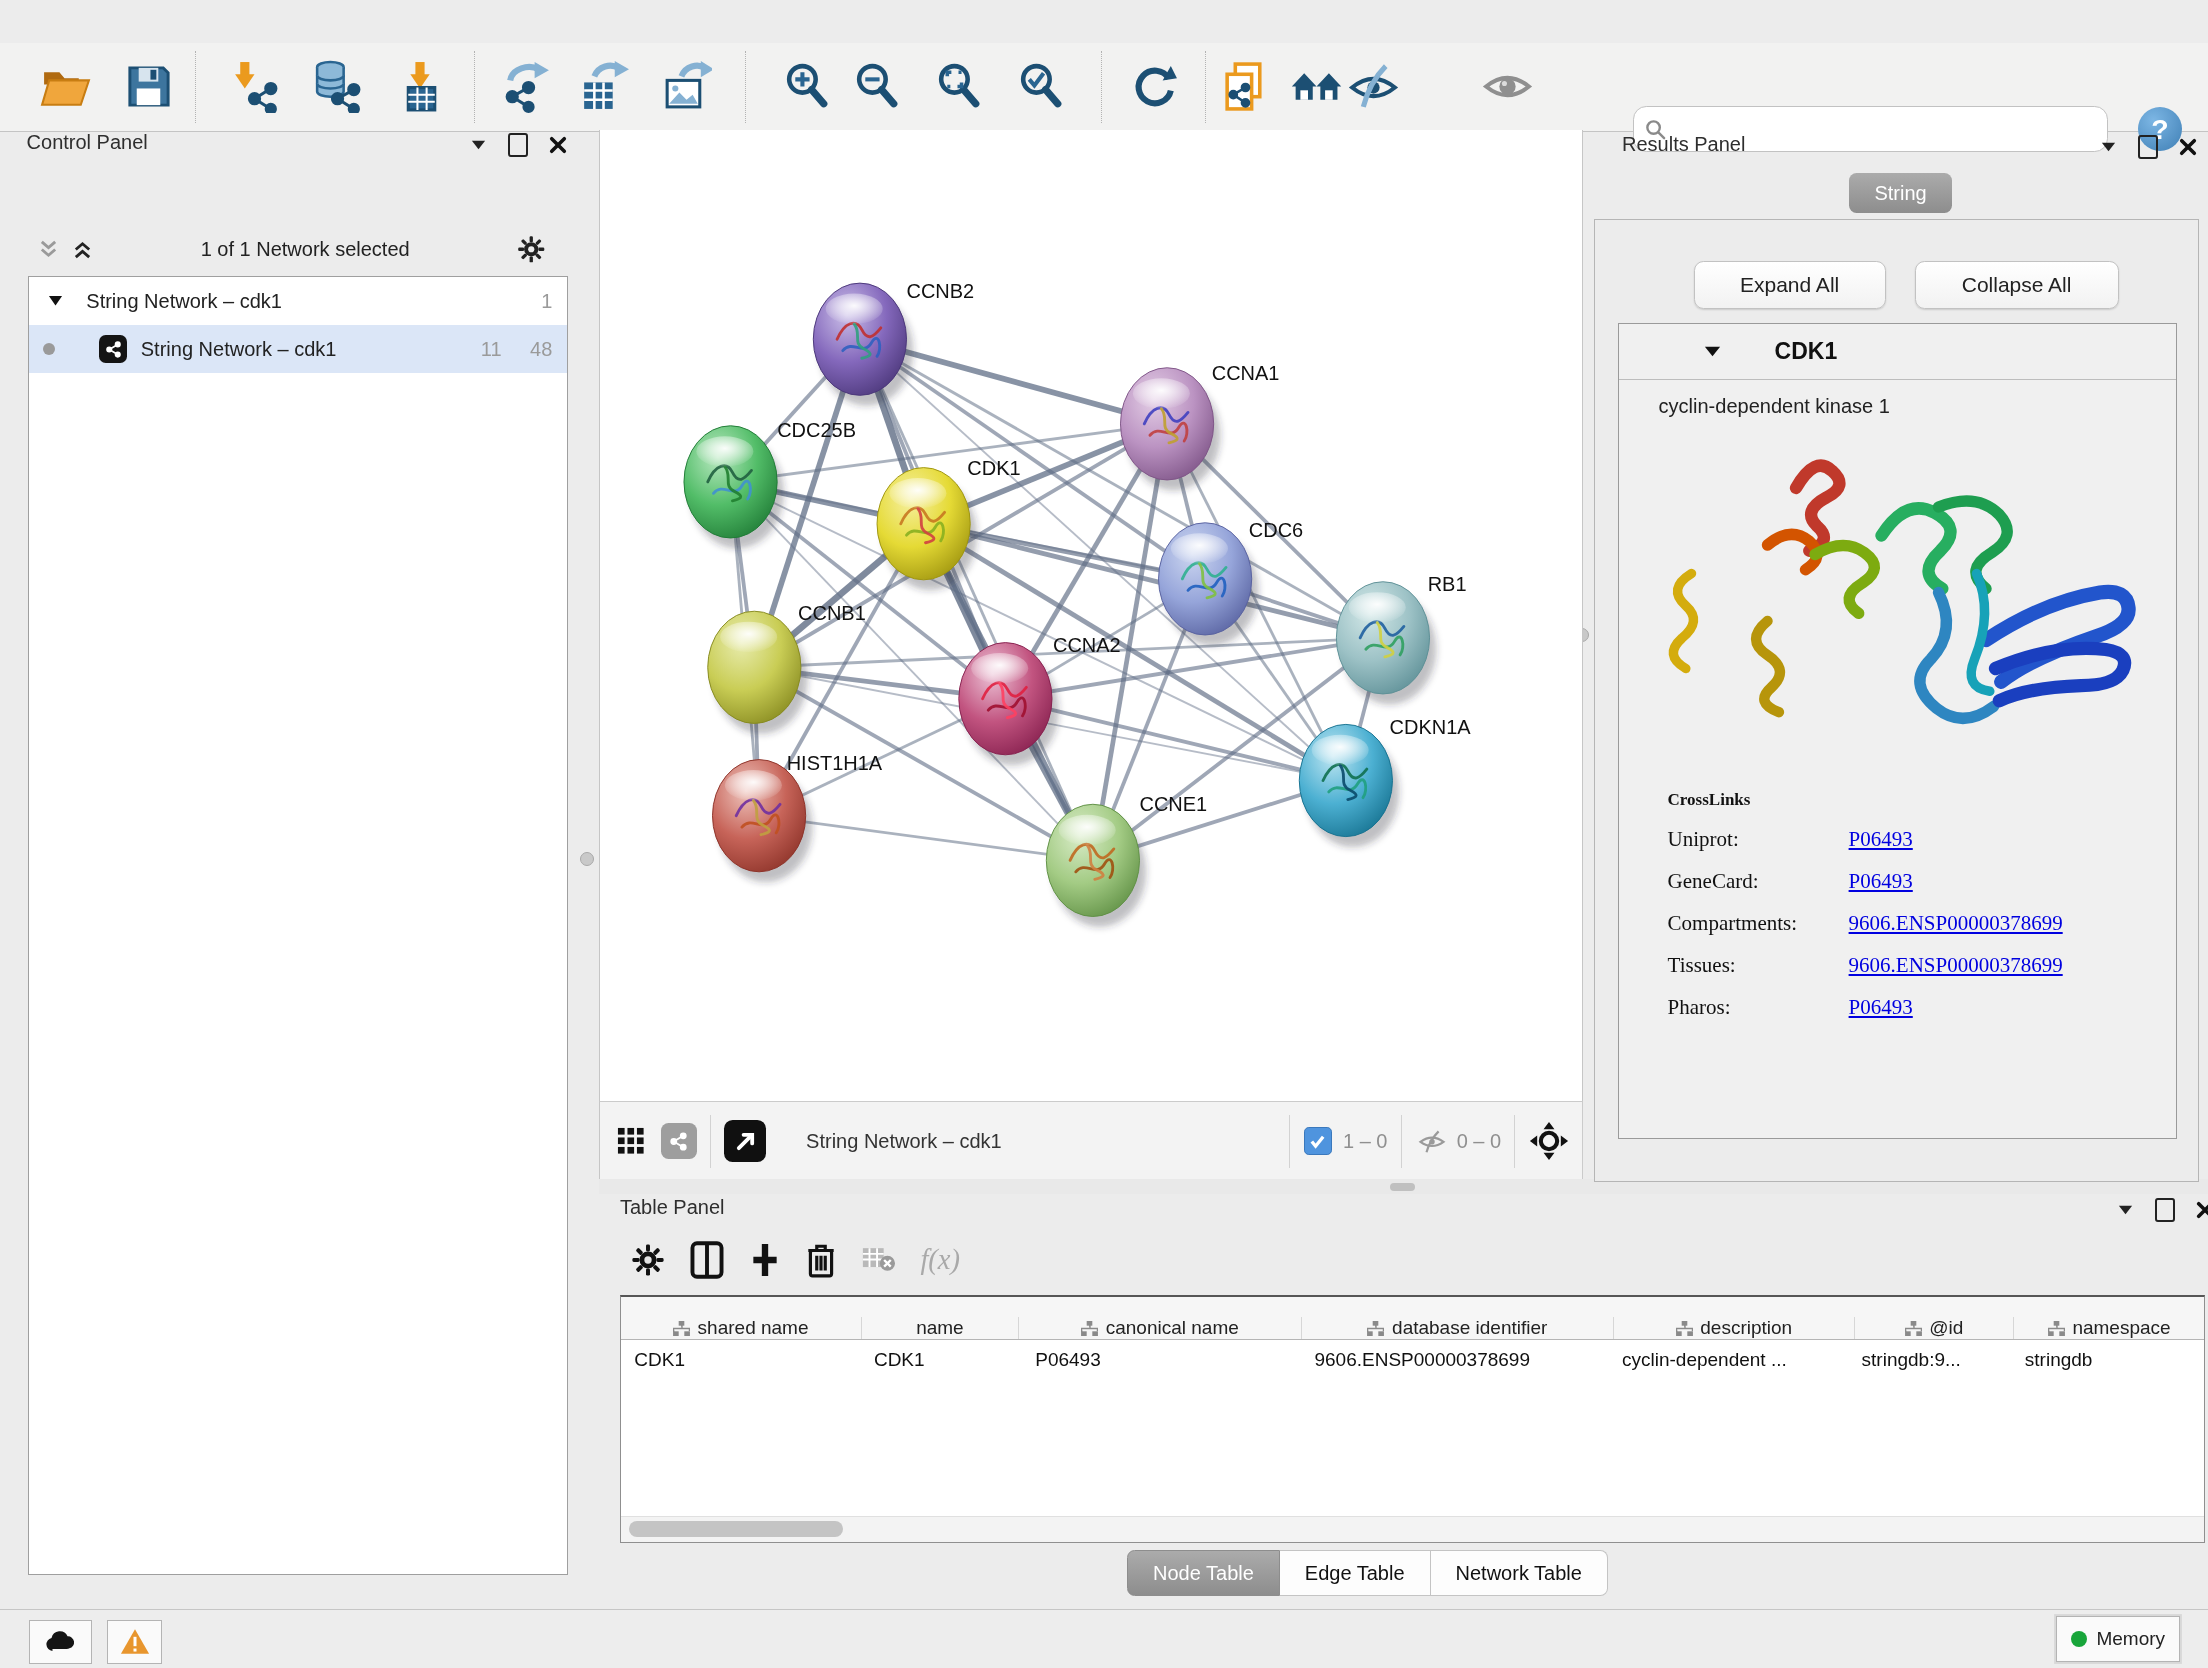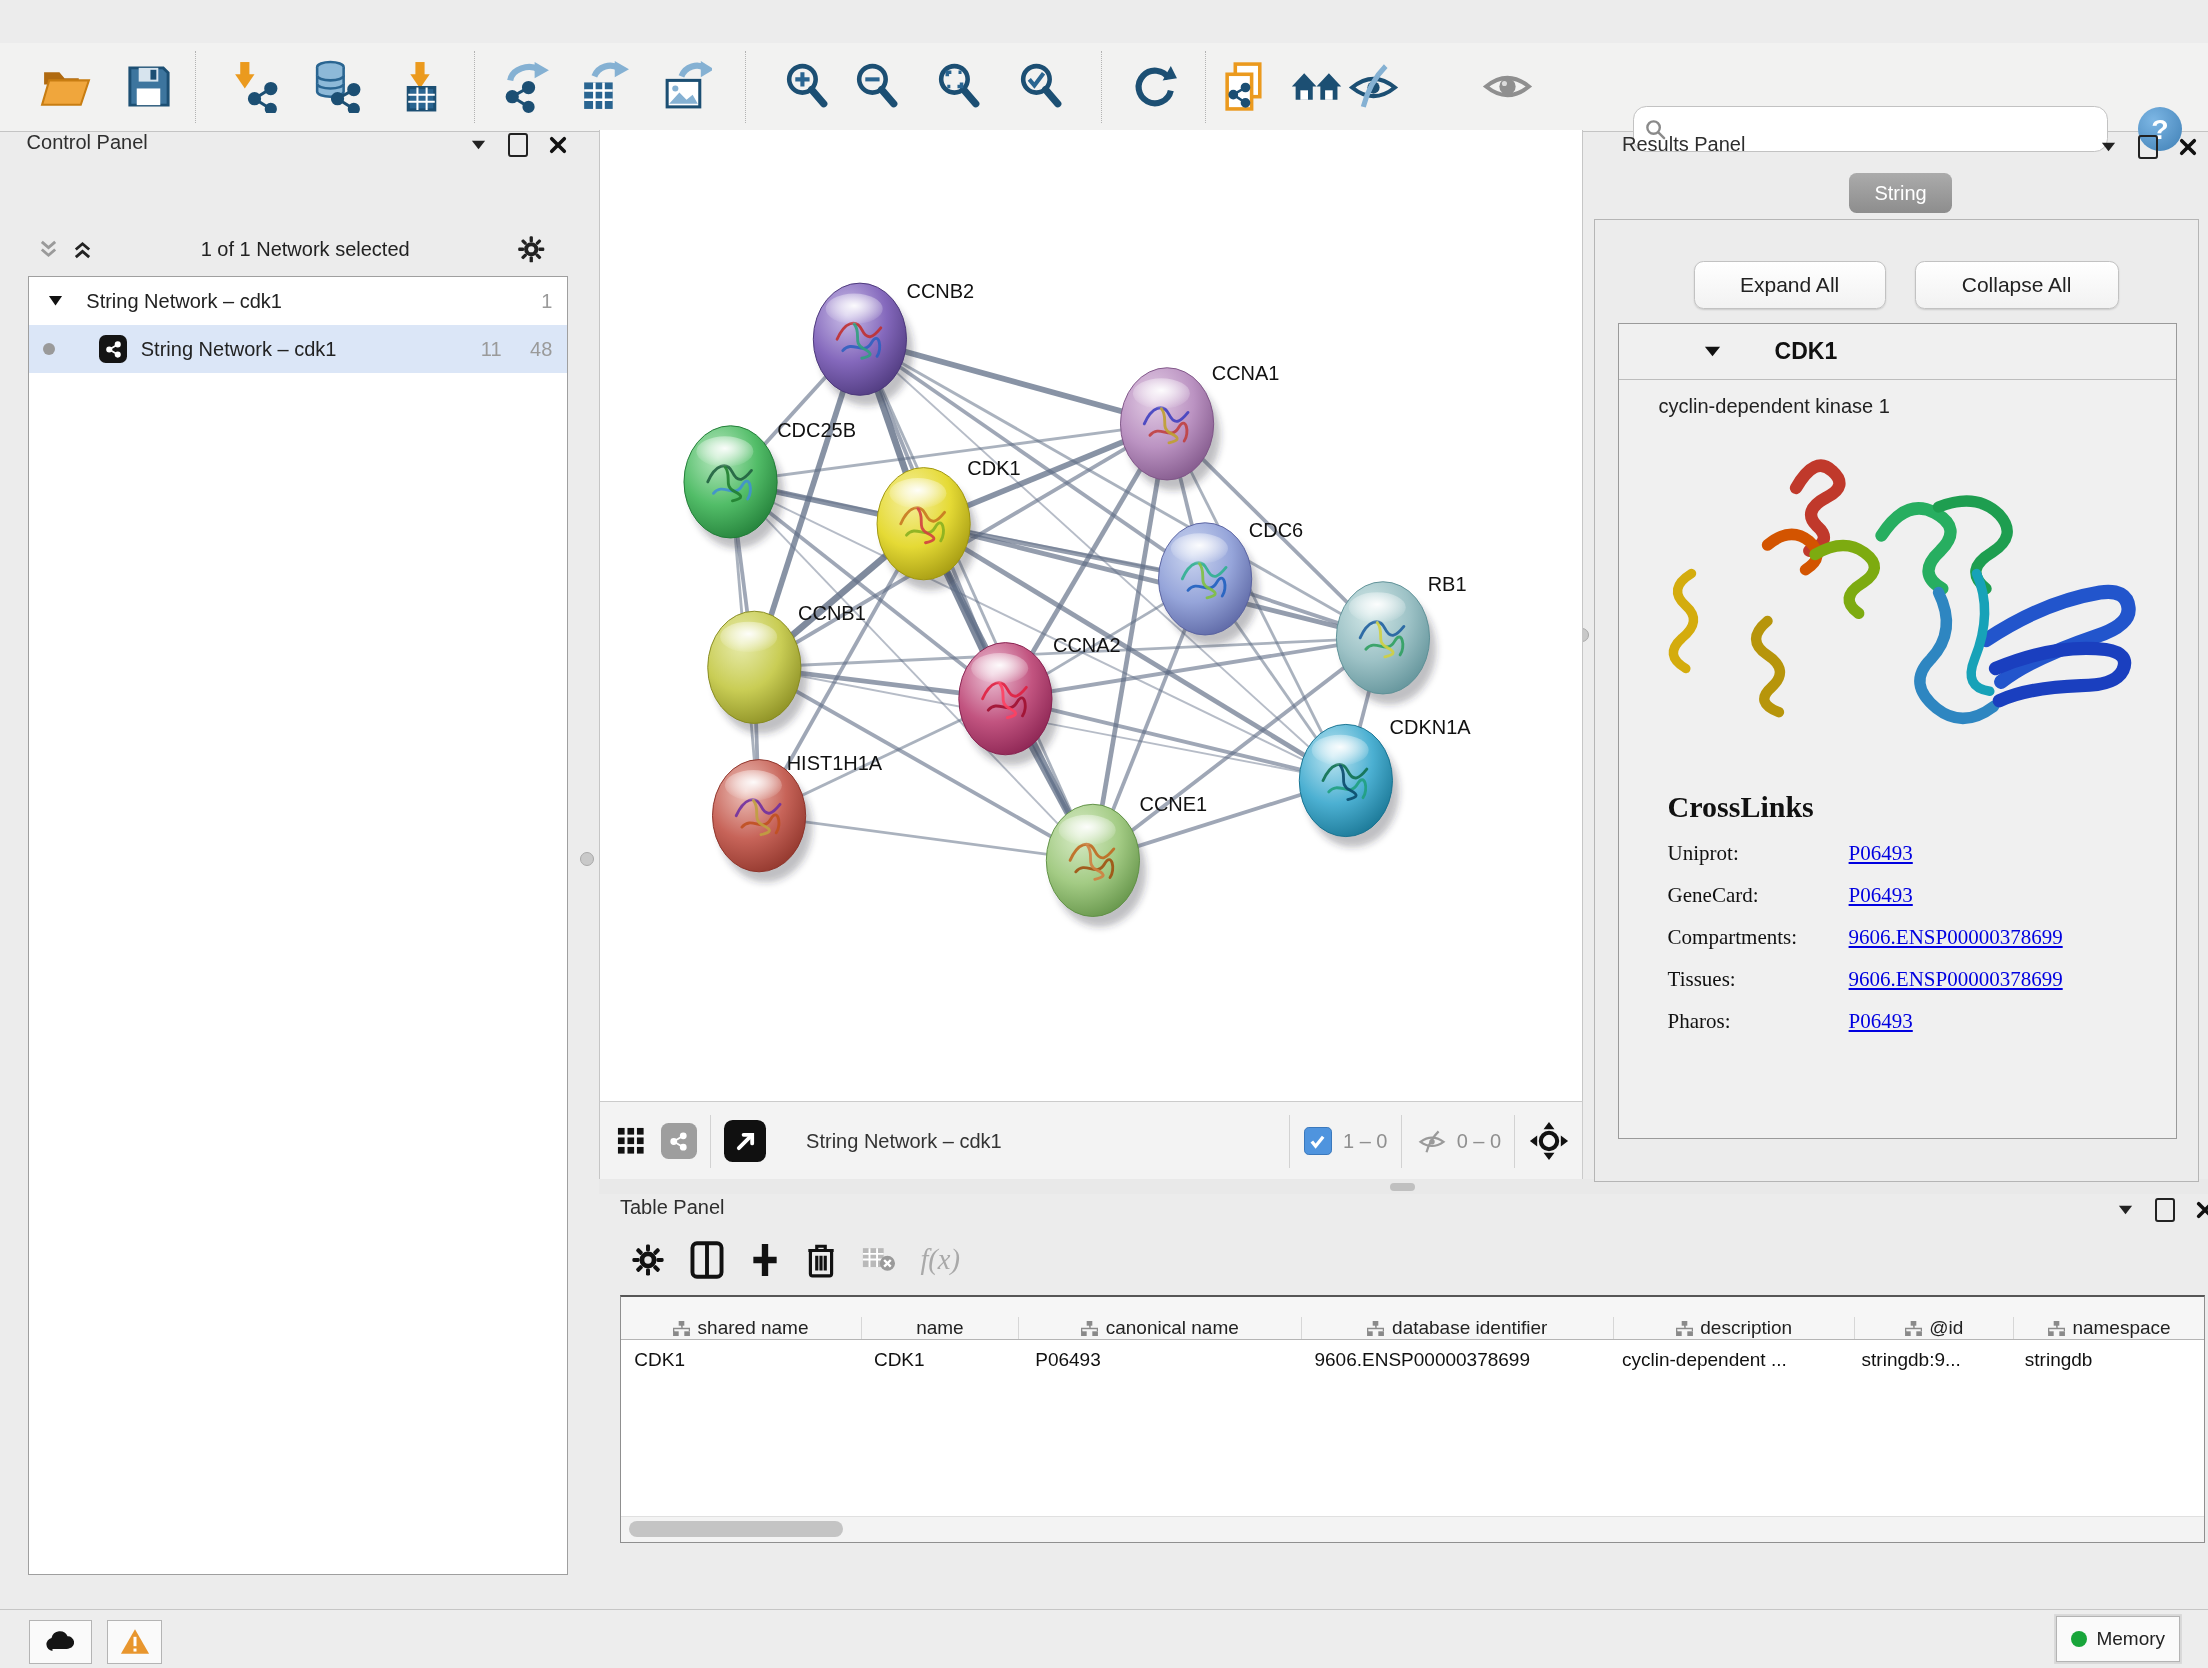--- a/index.html
+++ b/index.html
@@ -73,21 +73,21 @@
     font-size:20px;z-index:3;}
   .rp-btn{position:absolute;top:41px;height:46px;border:1px solid #c2c2c2;border-radius:9.5px;
     background:linear-gradient(#ffffff,#f2f2f2);font-size:21px;text-align:center;line-height:46px;
     box-shadow:0 1px 1.9px rgba(0,0,0,.15);}
   .rp-card{position:absolute;left:23px;top:103px;width:557px;height:814px;background:#f0f0f0;
     border:1px solid #9a9a9a;}
   .rp-head{height:55px;border-bottom:1px solid #bdbdbd;display:flex;align-items:center;}
   .rp-name{font-size:23px;font-weight:bold;color:#111;}
   .rp-desc{padding:15px 0 0 40px;font-size:20px;color:#222;}
   .xl{font-family:"Liberation Serif",serif;}
-  .xl-head{font-size:30px;font-weight:bold;color:#111;}
+  .xl-head{font-size:17px;font-weight:bold;color:#111;}
   .xl-row{display:flex;font-size:21px;margin-top:17px;}
   .xl-label{width:181px;color:#111;}
   .xl-link{color:#0000e0;text-decoration:underline;}
 
   
   .tp-title{left:620px;top:1196px;text-align:center;}
   .tp-toolbar{left:620px;top:1229px;width:1588px;height:61px;display:flex;align-items:center;}
   .tp-ico{margin-right:25px;display:flex;align-items:center;}
   .fx{font-family:"Liberation Serif",serif;font-style:italic;font-size:28.5px;color:#a9a9a9;}
   .grid-box{left:620px;top:1295px;width:1583px;height:245px;background:#fff;border:1px solid #8f8f8f;
@@ -912,20 +912,25 @@
       <div class="td" style="width:312px">9606.ENSP00000378699</div>
       <div class="td" style="width:240px">cyclin-dependent ...</div>
       <div class="td" style="width:159px">stringdb:9...</div>
       <div class="td" style="width:190px">stringdb</div>
     </div>
     <div class="hscroll">
       <div class="hthumb"></div>
     </div>
   </div>
 
+  <div class="abs seg bottom-tabs">
+    <div class="tab sel">Node Table</div>
+    <div class="tab">Edge Table</div>
+    <div class="tab">Network Table</div>
+  </div>
 
   <div class="abs statusbar">
     <div class="sq-btn" style="left:28.5px;width:61px">
       <svg width="32" height="23" viewBox="0 0 34 24">
         <path d="M9 22 a7 7 0 0 1 -1 -13.8 A9 9 0 0 1 25 6.5 a6.5 6.5 0 0 1 2 12.8 q-1 .7 -3 .7 h-13 q-1.3 0 -2 0 Z" fill="#151515"></path>
       </svg>
     </div>
     <div class="sq-btn" style="left:107px;width:53px">
       <svg width="30" height="27" viewBox="0 0 32 28">
         <path d="M16 1 L31 27 H1 Z" fill="#e8962e"></path>

